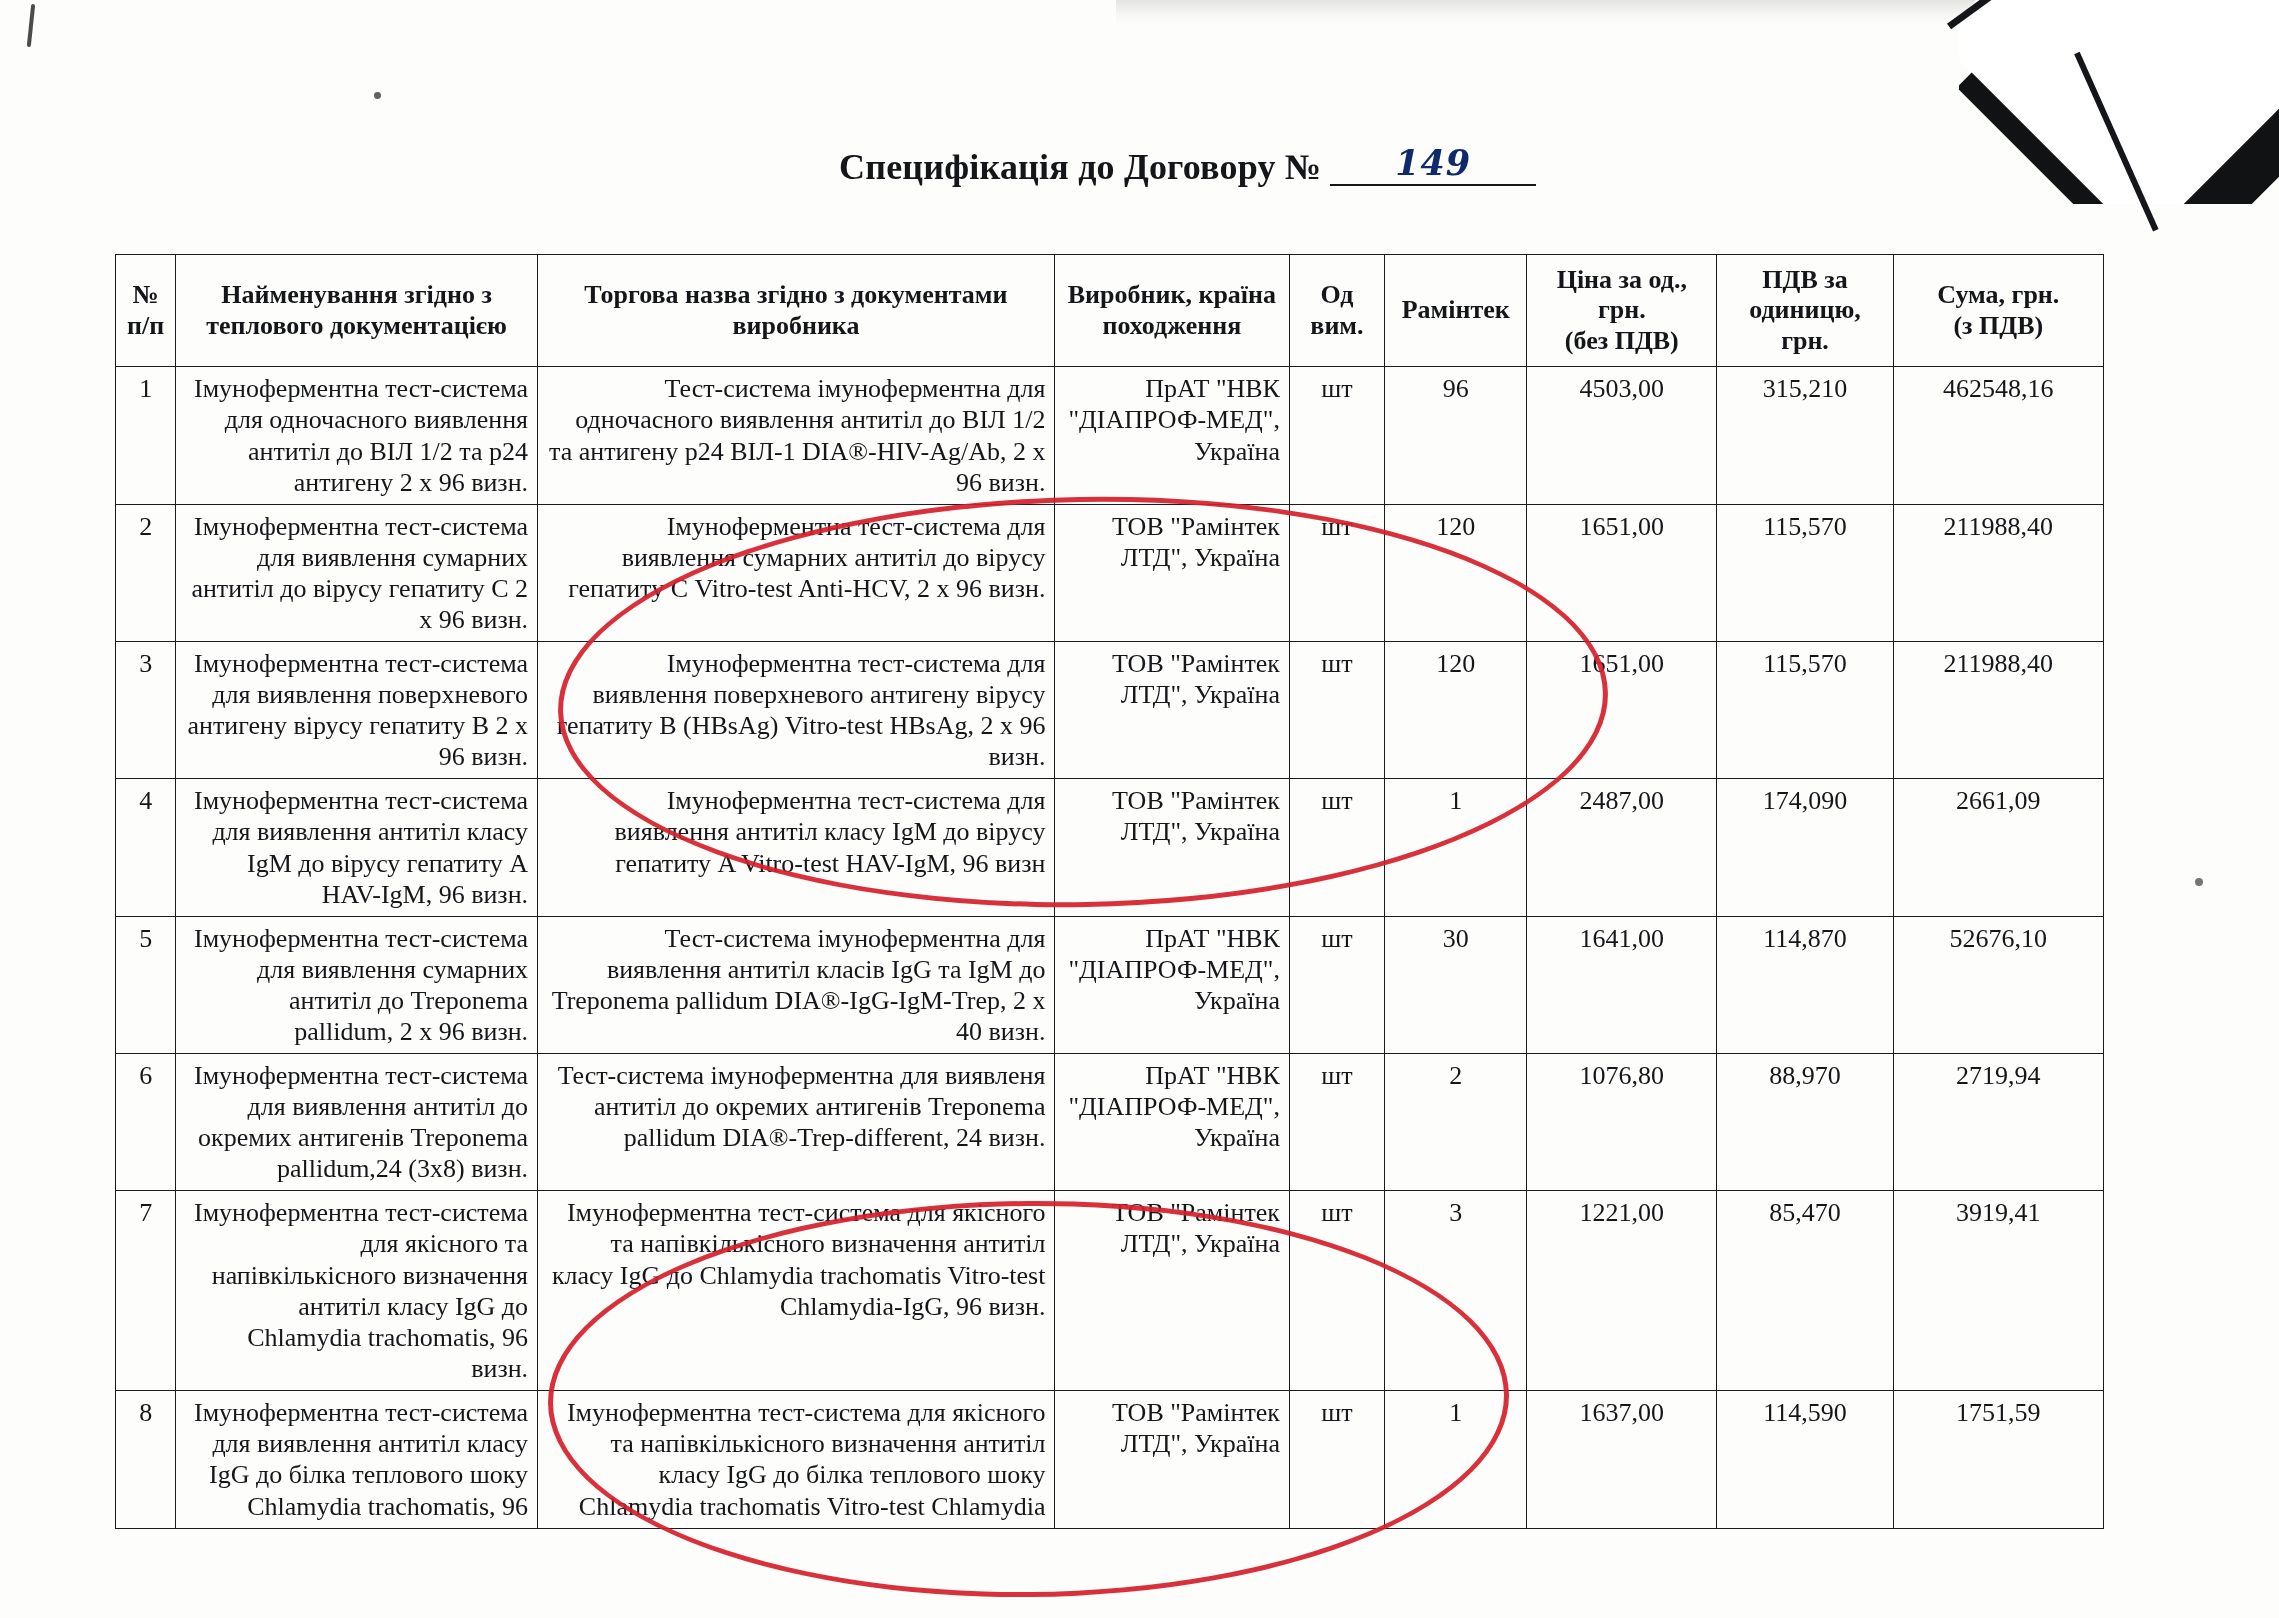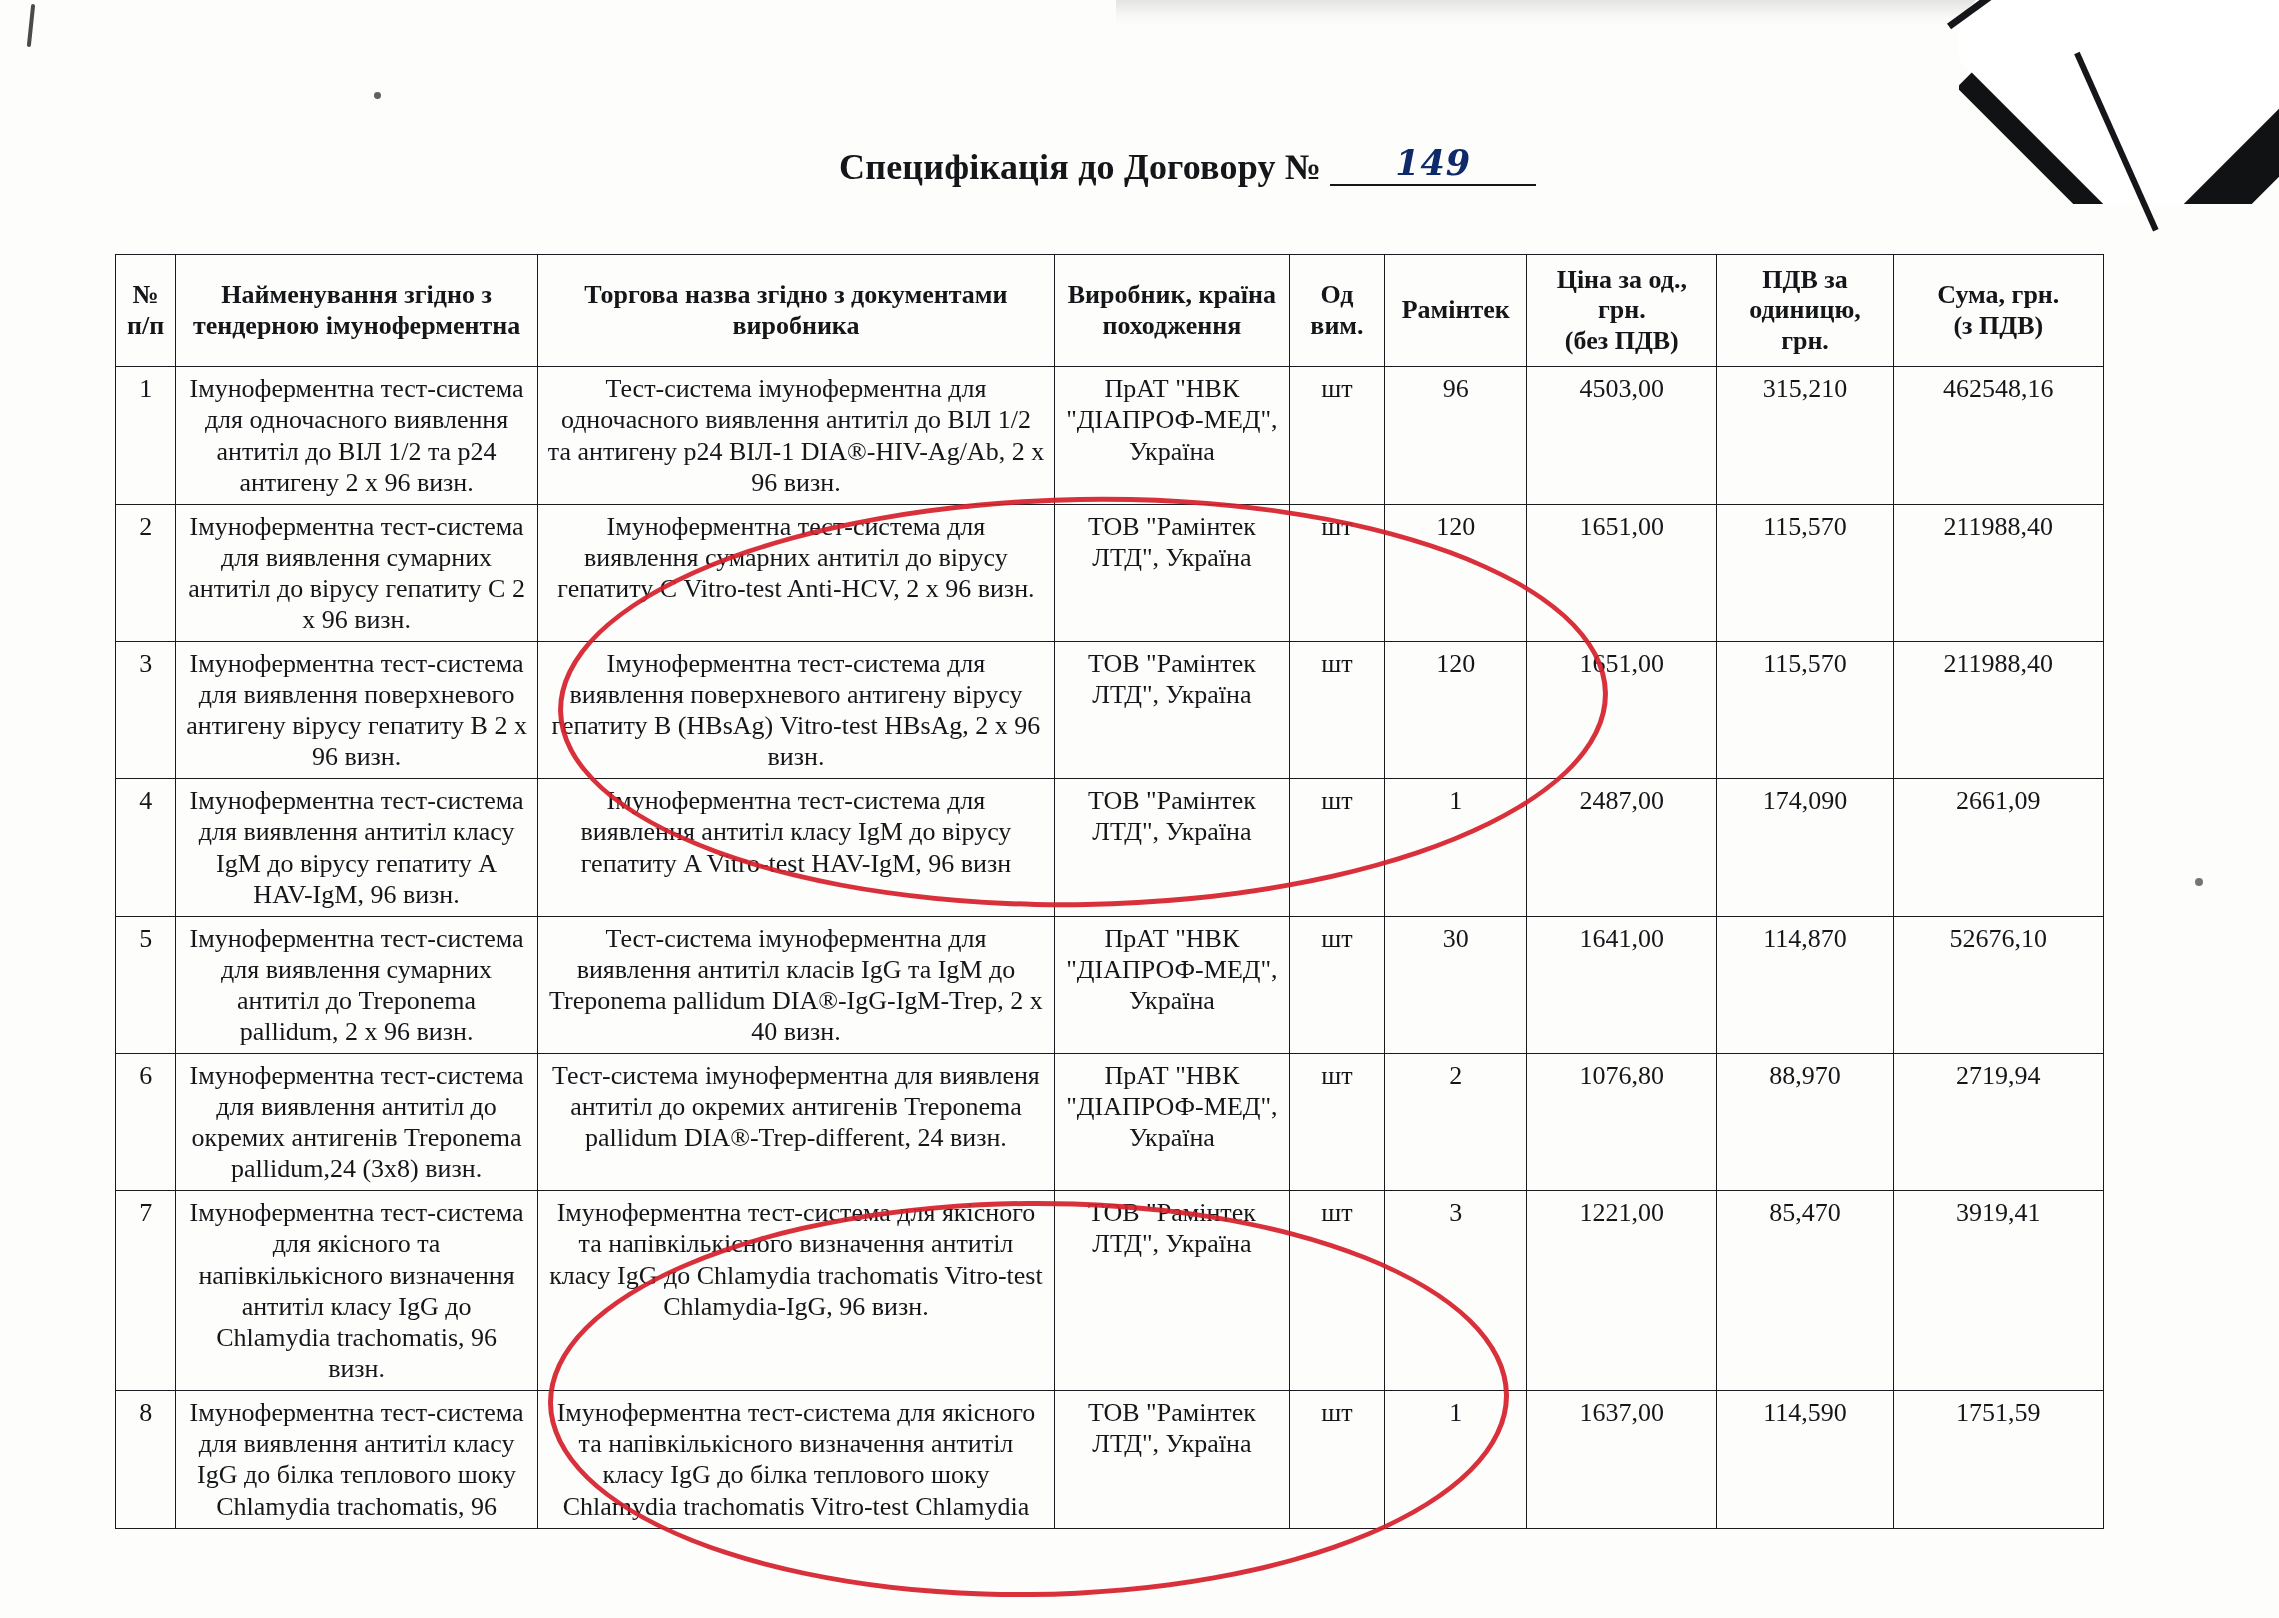--- a/index.html
+++ b/index.html
@@ -182,21 +182,21 @@
   td.c-num,
   td.c-unit,
   td.c-qty,
   td.c-price,
   td.c-vat,
   td.c-sum {
     text-align: center;
     vertical-align: middle;
   }
   td.c-name, td.c-trade, td.c-maker {
-    text-align: center;
+    text-align: right;
   }
 
   col.w-num    { width: 60px; }
   col.w-name   { width: 359px; }
   col.w-trade  { width: 514px; }
   col.w-maker  { width: 233px; }
   col.w-unit   { width: 95px; }
   col.w-qty    { width: 141px; }
   col.w-price  { width: 189px; }
   col.w-vat    { width: 175px; }
@@ -264,21 +264,21 @@
       <col class="w-sum">
   </colgroup>
   <thead>
     <tr>
       <th>
         <div>№</div>
         <div>п/п</div>
       </th>
       <th>
         <div>Найменування згідно з</div>
-        <div>тендерною імуноферментна</div>
+        <div>теплового документацією</div>
       </th>
       <th>
         <div>Торгова назва згідно з документами</div>
         <div>виробника</div>
       </th>
       <th>
         <div>Виробник, країна</div>
         <div>походження</div>
       </th>
       <th>

